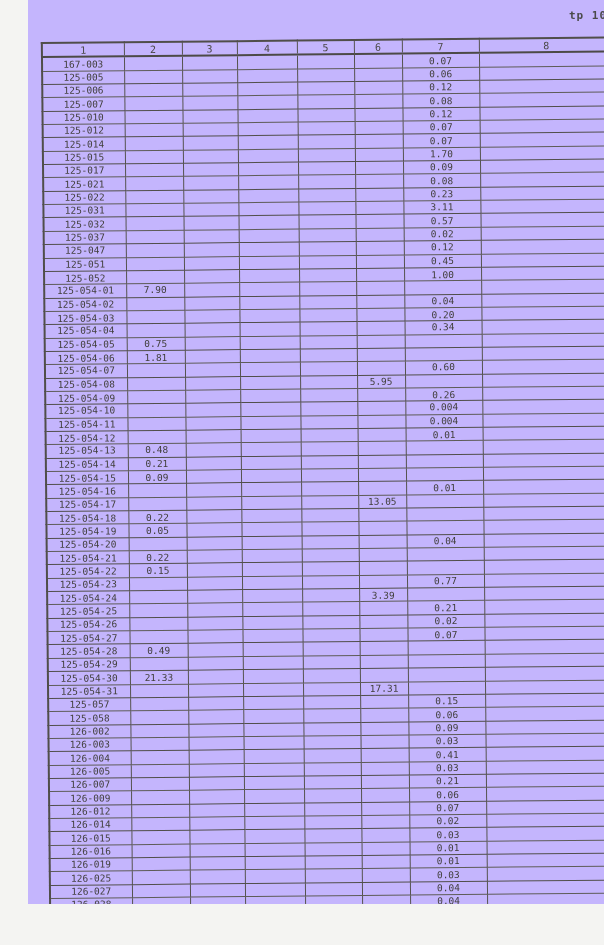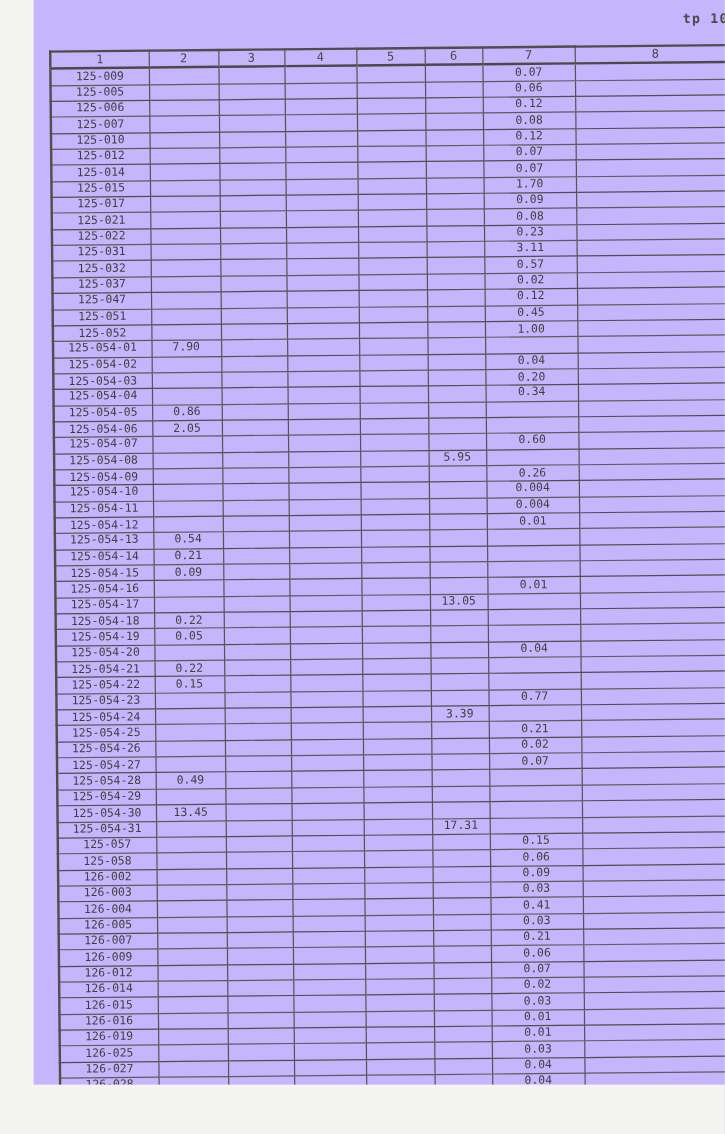--- a/index.html
+++ b/index.html
@@ -102,21 +102,21 @@
             <th>3</th>
             <th>4</th>
             <th>5</th>
             <th>6</th>
             <th>7</th>
             <th>8</th>
           </tr>
       </thead>
       <tbody>
           <tr>
-            <td>125-009</td>
+            <td>167-003</td>
             <td></td>
             <td></td>
             <td></td>
             <td></td>
             <td></td>
             <td>0.07</td>
             <td></td>
           </tr>
           <tr>
             <td>125-005</td>
@@ -313,31 +313,31 @@
             <td></td>
             <td></td>
             <td></td>
             <td></td>
             <td></td>
             <td>0.34</td>
             <td></td>
           </tr>
           <tr>
             <td>125-054-05</td>
-            <td>0.86</td>
+            <td>0.75</td>
             <td></td>
             <td></td>
             <td></td>
             <td></td>
             <td></td>
             <td></td>
           </tr>
           <tr>
             <td>125-054-06</td>
-            <td>2.05</td>
+            <td>1.81</td>
             <td></td>
             <td></td>
             <td></td>
             <td></td>
             <td></td>
             <td></td>
           </tr>
           <tr>
             <td>125-054-07</td>
             <td></td>
@@ -393,21 +393,21 @@
             <td></td>
             <td></td>
             <td></td>
             <td></td>
             <td></td>
             <td>0.01</td>
             <td></td>
           </tr>
           <tr>
             <td>125-054-13</td>
-            <td>0.54</td>
+            <td>0.48</td>
             <td></td>
             <td></td>
             <td></td>
             <td></td>
             <td></td>
             <td></td>
           </tr>
           <tr>
             <td>125-054-14</td>
             <td>0.21</td>
@@ -563,21 +563,21 @@
             <td></td>
             <td></td>
             <td></td>
             <td></td>
             <td></td>
             <td></td>
             <td></td>
           </tr>
           <tr>
             <td>125-054-30</td>
-            <td>13.45</td>
+            <td>21.33</td>
             <td></td>
             <td></td>
             <td></td>
             <td></td>
             <td></td>
             <td></td>
           </tr>
           <tr>
             <td>125-054-31</td>
             <td></td>

